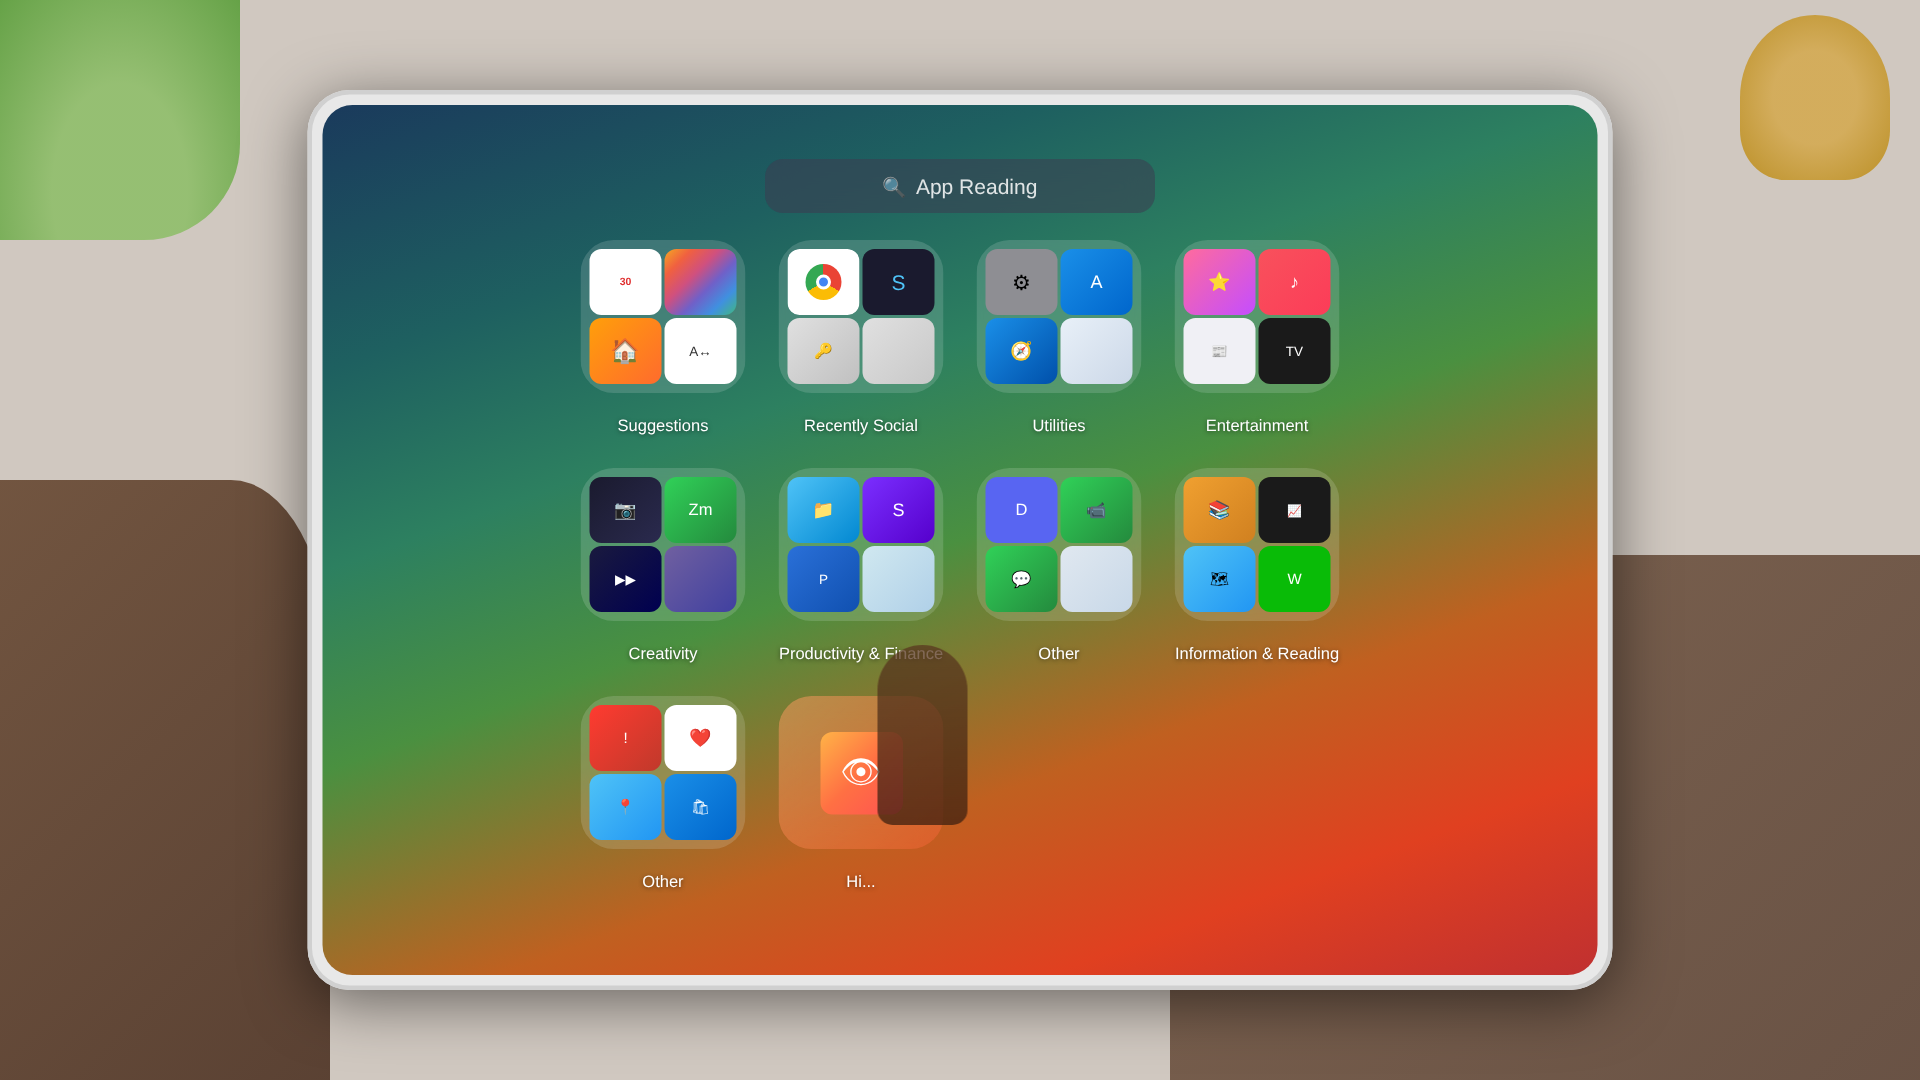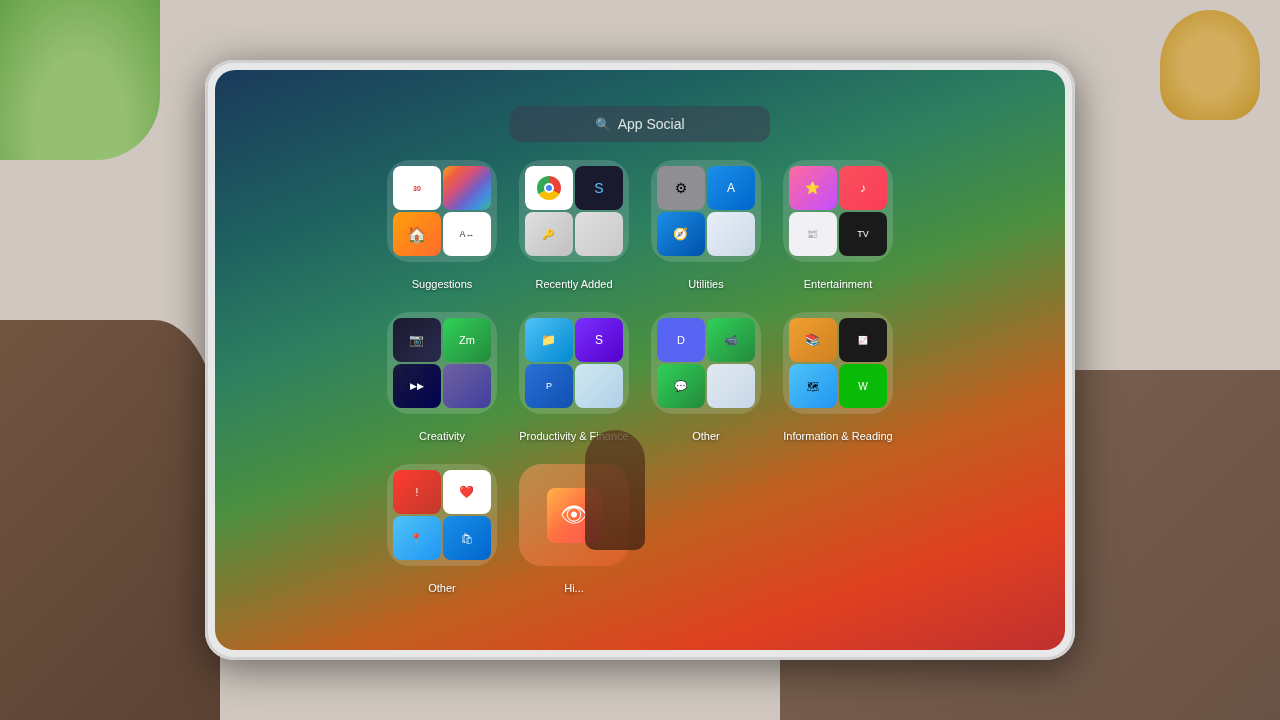--- a/index.html
+++ b/index.html
@@ -280,21 +280,21 @@
   <div class="clock-obj"></div>
   <div class="hand-left"></div>
   <div class="hand-right"></div>
 
   <div class="ipad">
     <div class="ipad-screen">
 
 
       <div class="search-bar">
         <span class="search-icon-char">🔍</span>
-        <span class="search-bar-text">App Social</span>
+        <span class="search-bar-text">App Reading</span>
       </div>
 
       <div class="app-grid">
 
         <div class="folder">
           <div class="folder-box">
             <div class="app-icon icon-calendar">
                 <span style="font-size:7px;line-height:1;">30</span>
               </div>
             <div class="app-icon icon-photos"></div>
@@ -323,21 +323,21 @@
             <div class="app-icon icon-keys">
                 <span style="font-size:10px;">🔑</span>
               </div>
             <div class="app-icon" style="background:linear-gradient(135deg,#e0e0e0,#c8c8c8);display:grid;grid-template-columns:1fr 1fr;grid-template-rows:1fr 1fr;gap:1px;padding:2px;border-radius:8px;">
               <div style="background:#ff9f0a;border-radius:2px;"></div>
               <div style="background:#ff9f0a;border-radius:2px;"></div>
               <div style="background:#2c2c2e;border-radius:2px;"></div>
               <div style="background:#ff9f0a;border-radius:2px;"></div>
             </div>
           </div>
-          <span class="folder-label">Recently Added</span>
+          <span class="folder-label">Recently Social</span>
         </div>
 
         <div class="folder">
           <div class="folder-box">
             <div class="app-icon icon-settings">
                 <span style="font-size:14px;">⚙</span>
               </div>
             <div class="app-icon icon-appstore">
                 <span style="font-size:12px;">A</span>
               </div>

